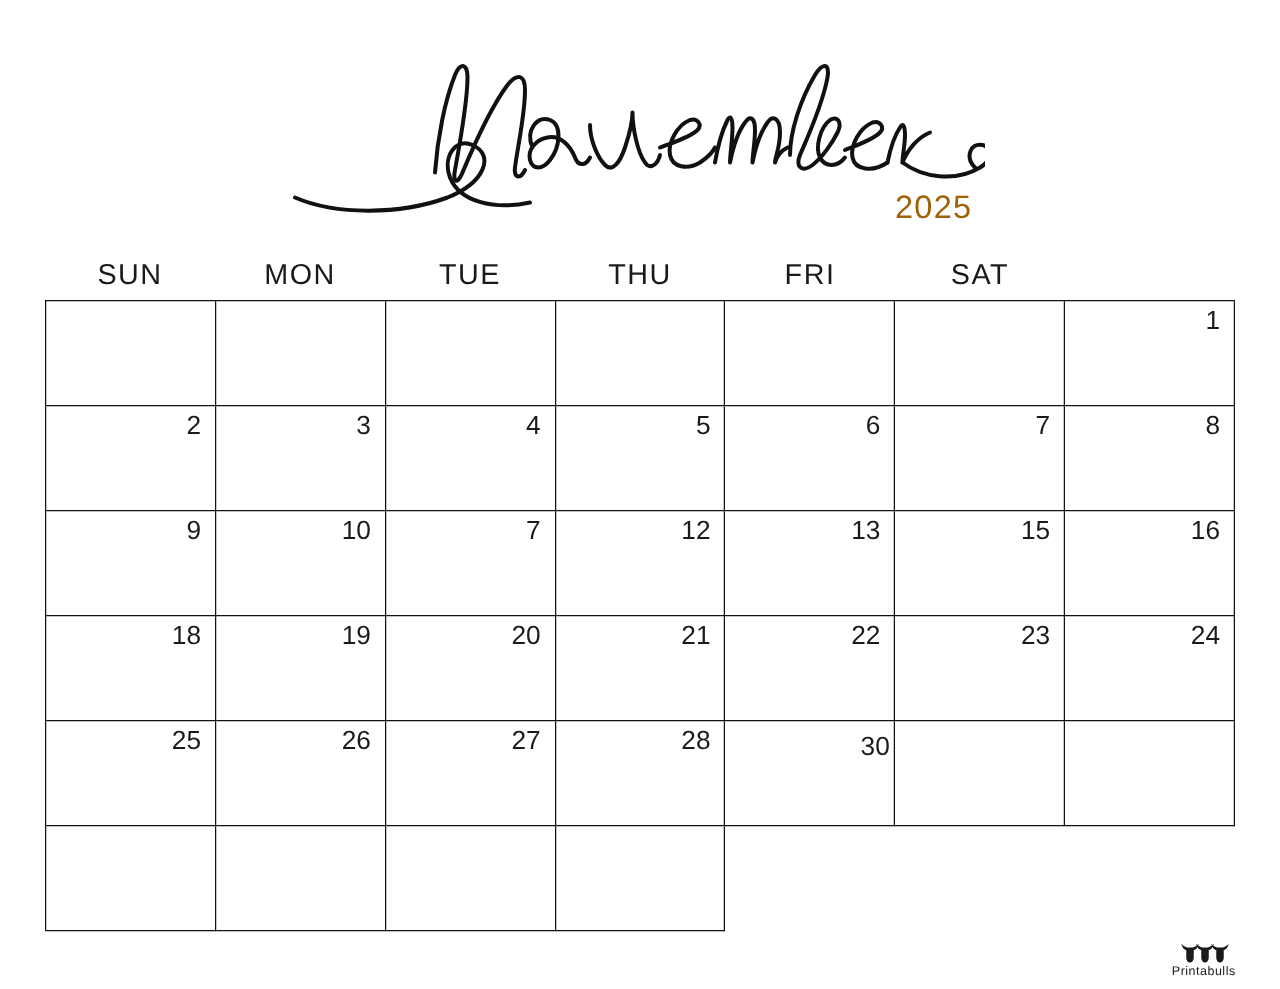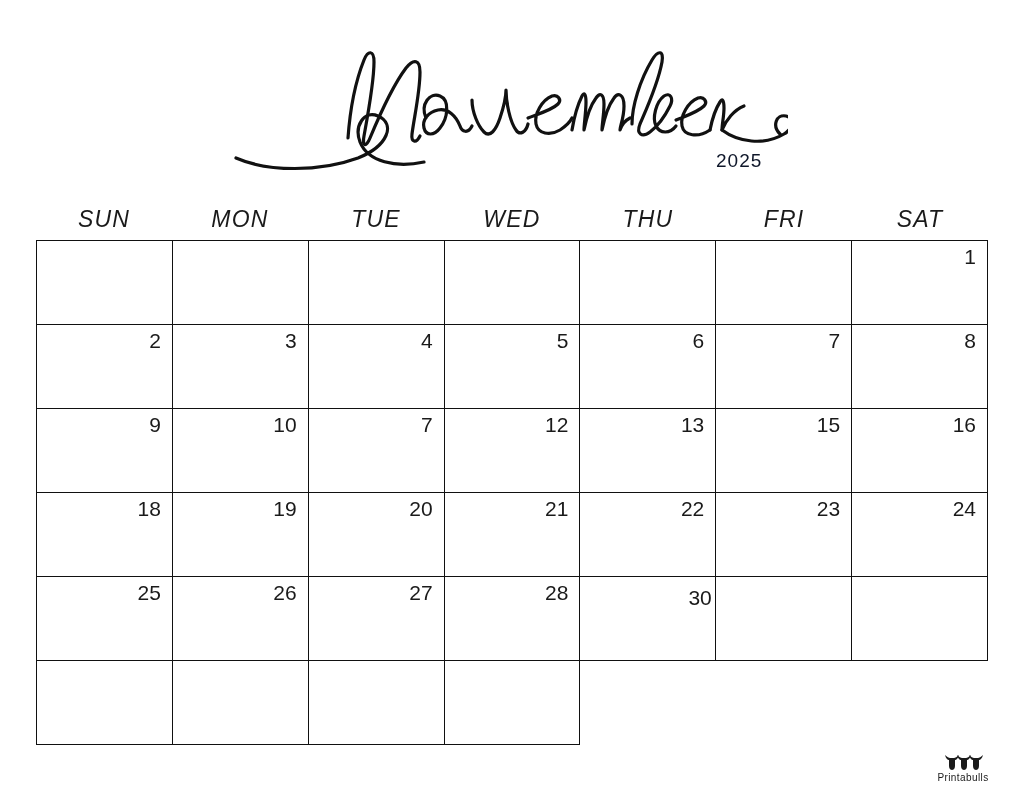--- a/index.html
+++ b/index.html
@@ -35,44 +35,43 @@
     left: 228px;
     top: 8px;
     width: 560px;
     height: 150px;
   }
   .title-script svg { display: block; width: 100%; height: 100%; }
   .title-year {
     position: absolute;
     left: 716px;
     top: 132px;
-    font-size: 19px;
+    font-size: 26px;
     letter-spacing: 1px;
-    color: #0f172a;
+    color: #a16207;
     font-family: "Liberation Sans", sans-serif;
   }
 
   
   .dow-row {
     position: absolute;
     left: 36px;
     top: 198px;
     width: 952px;
     height: 42px;
     display: grid;
     grid-template-columns: repeat(7, 1fr);
   }
   .dow {
     display: flex;
     align-items: center;
     justify-content: center;
     font-size: 23px;
     letter-spacing: 1.2px;
     color: #1a1a1a;
-    font-style: italic;
   }
 
   .grid {
     position: absolute;
     left: 36px;
     top: 240px;
     width: 952px;
     height: 505px;
     display: grid;
     grid-template-columns: repeat(7, 1fr);
@@ -154,21 +153,20 @@
         </g>
       </svg>
     </div>
     <div class="title-year">2025</div>
   </div>
 
   <div class="dow-row">
     <div class="dow">SUN</div>
     <div class="dow">MON</div>
     <div class="dow">TUE</div>
-    <div class="dow">WED</div>
     <div class="dow">THU</div>
     <div class="dow">FRI</div>
     <div class="dow">SAT</div>
   </div>
 
   <div class="grid">
 
     <div class="cell empty" data-row="1"></div>
     <div class="cell empty" data-row="1"></div>
     <div class="cell empty" data-row="1"></div>

